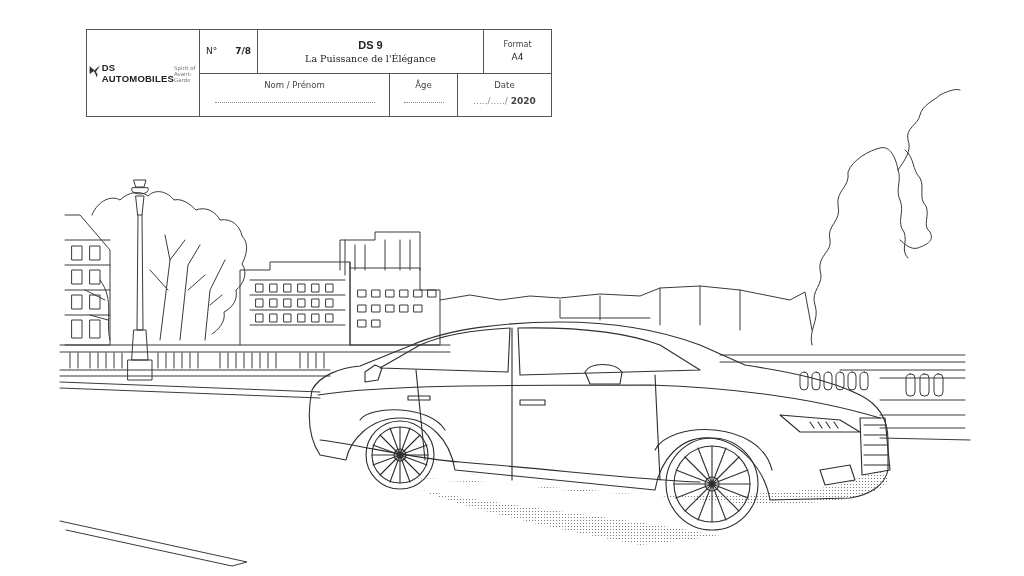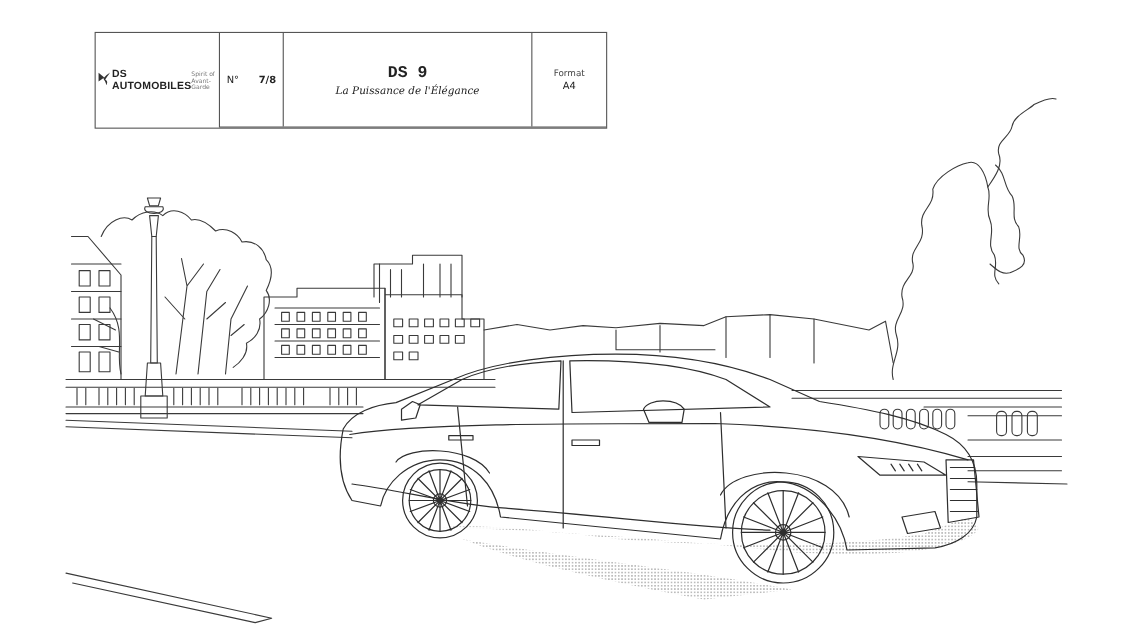--- a/index.html
+++ b/index.html
@@ -14,22 +14,22 @@
   .brand .tag { font-size:5.5px; color:#777; margin-top:1px; }
   .grid { flex:1; display:flex; flex-direction:column; }
   .row { display:flex; flex:1; }
   .row.top { border-bottom:1.5px solid #555; }
   .cell { border-right:1.5px solid #555; display:flex; flex-direction:column; align-items:center;
           justify-content:center; box-sizing:border-box; }
   .cell:last-child { border-right:none; }
   .num { width:58px; font-size:9px; }
   .num b { font-weight:bold;margin-left:15px; }
   .title { flex:1; }
-  .title .t1 { font-family:Liberation Mono, monospace; font-weight:bold; font-size:15px; }
-  .title .t2 { font-family:"DejaVu Serif", serif; font-style:italic; font-size:9.5px; margin-top:2px; }
+  .title .t1 { font-family:Liberation Sans, sans-serif; font-weight:bold; font-size:11px; }
+  .title .t2 { font-family:"DejaVu Serif", serif; font-size:9.5px; margin-top:2px; }
   .fmt { width:67px; font-size:8px; color:#444; }
   .fmt .v { font-weight:normal; font-size:9px; color:#222; margin-top:3px; }
   .lbl { font-size:8.5px; color:#444; justify-content:flex-start; padding-top:6px; }
   .dots { border-bottom:1px dotted #888; height:0; margin-top:12px; }
   .nom { width:190px; }
   .age { width:68px; }
   .date { flex:1; }
   .date .v { font-size:9px; font-weight:bold; margin-top:6px; }
   .date .v span { font-weight:normal; color:#888; }
   #scene { position:absolute; left:0; top:0; }
@@ -204,14 +204,28 @@
       </div>
       <div class="cell title">
         <div class="t1">DS 9</div>
         <div class="t2">La Puissance de l'Élégance</div>
       </div>
       <div class="cell fmt">
         <div>Format</div>
         <div class="v">A4</div>
       </div>
     </div>
+    <div class="row">
+      <div class="cell lbl nom">
+        <div>Nom / Prénom</div>
+        <div class="dots" style="width:160px"></div>
+      </div>
+      <div class="cell lbl age">
+        <div>Âge</div>
+        <div class="dots" style="width:40px"></div>
+      </div>
+      <div class="cell lbl date">
+        <div>Date</div>
+        <div class="v"><span>...../...../ </span><b>2020</b></div>
+      </div>
+    </div>
   </div>
 </div>
 
 </body></html>

